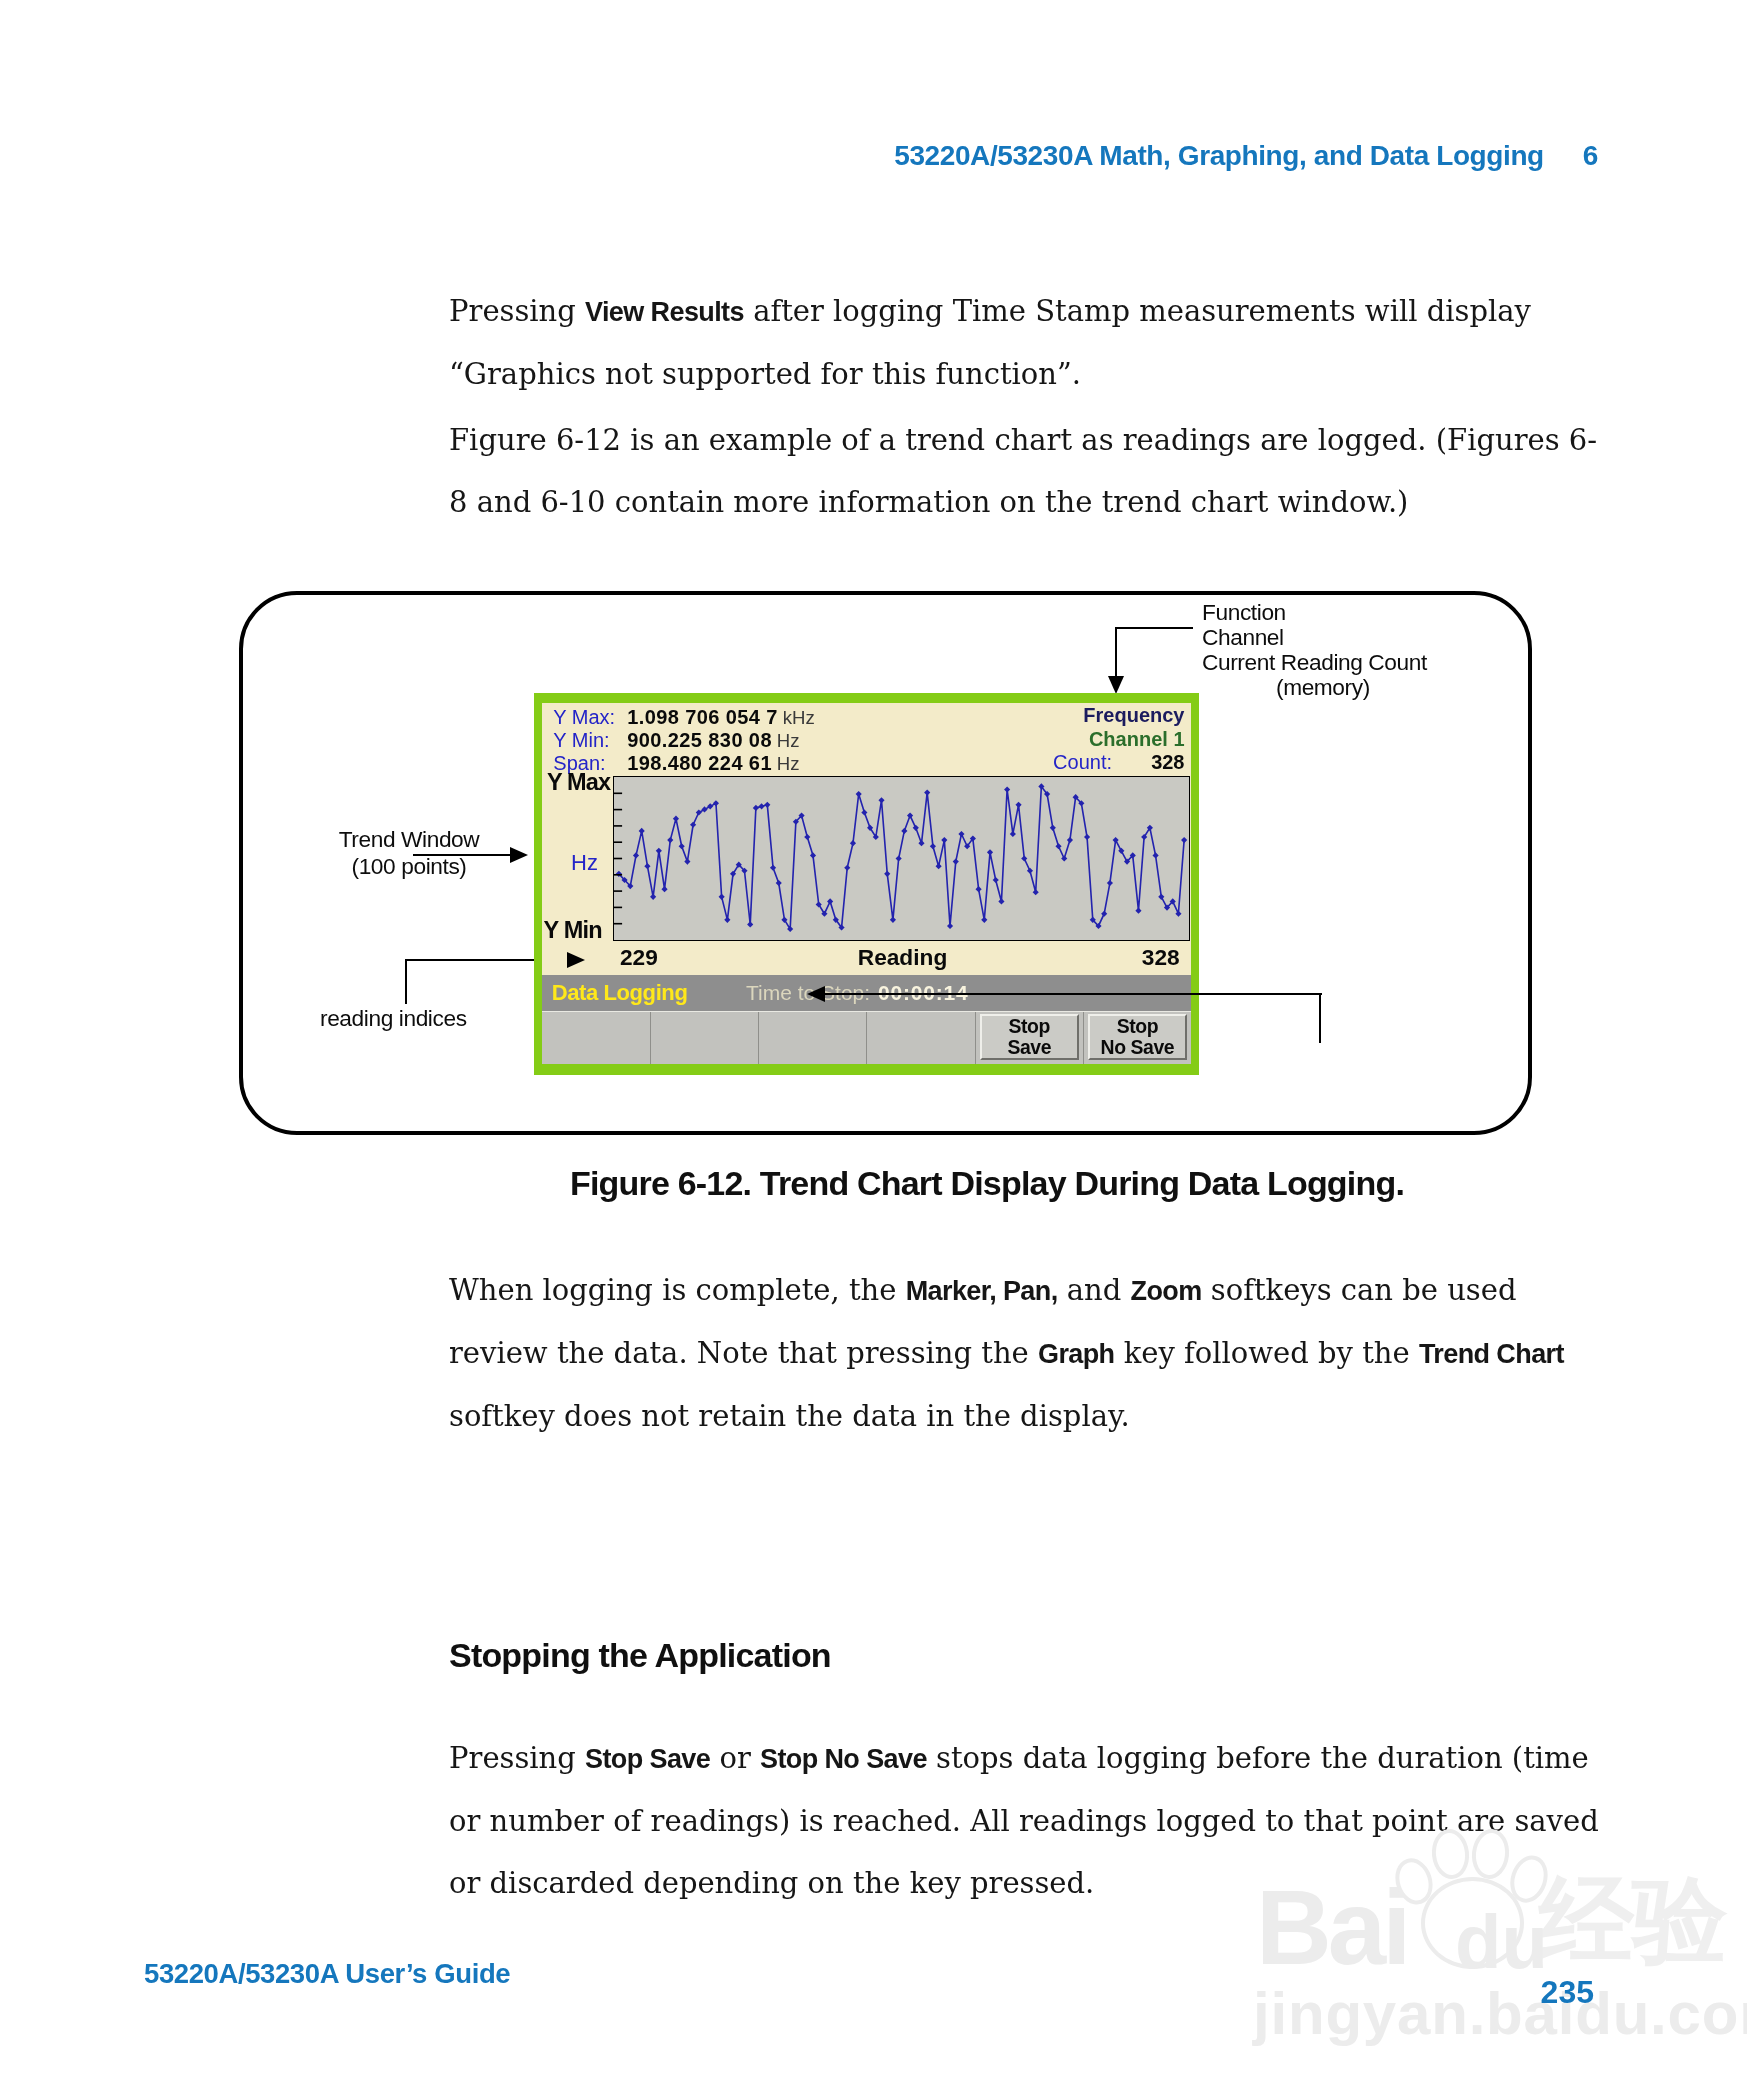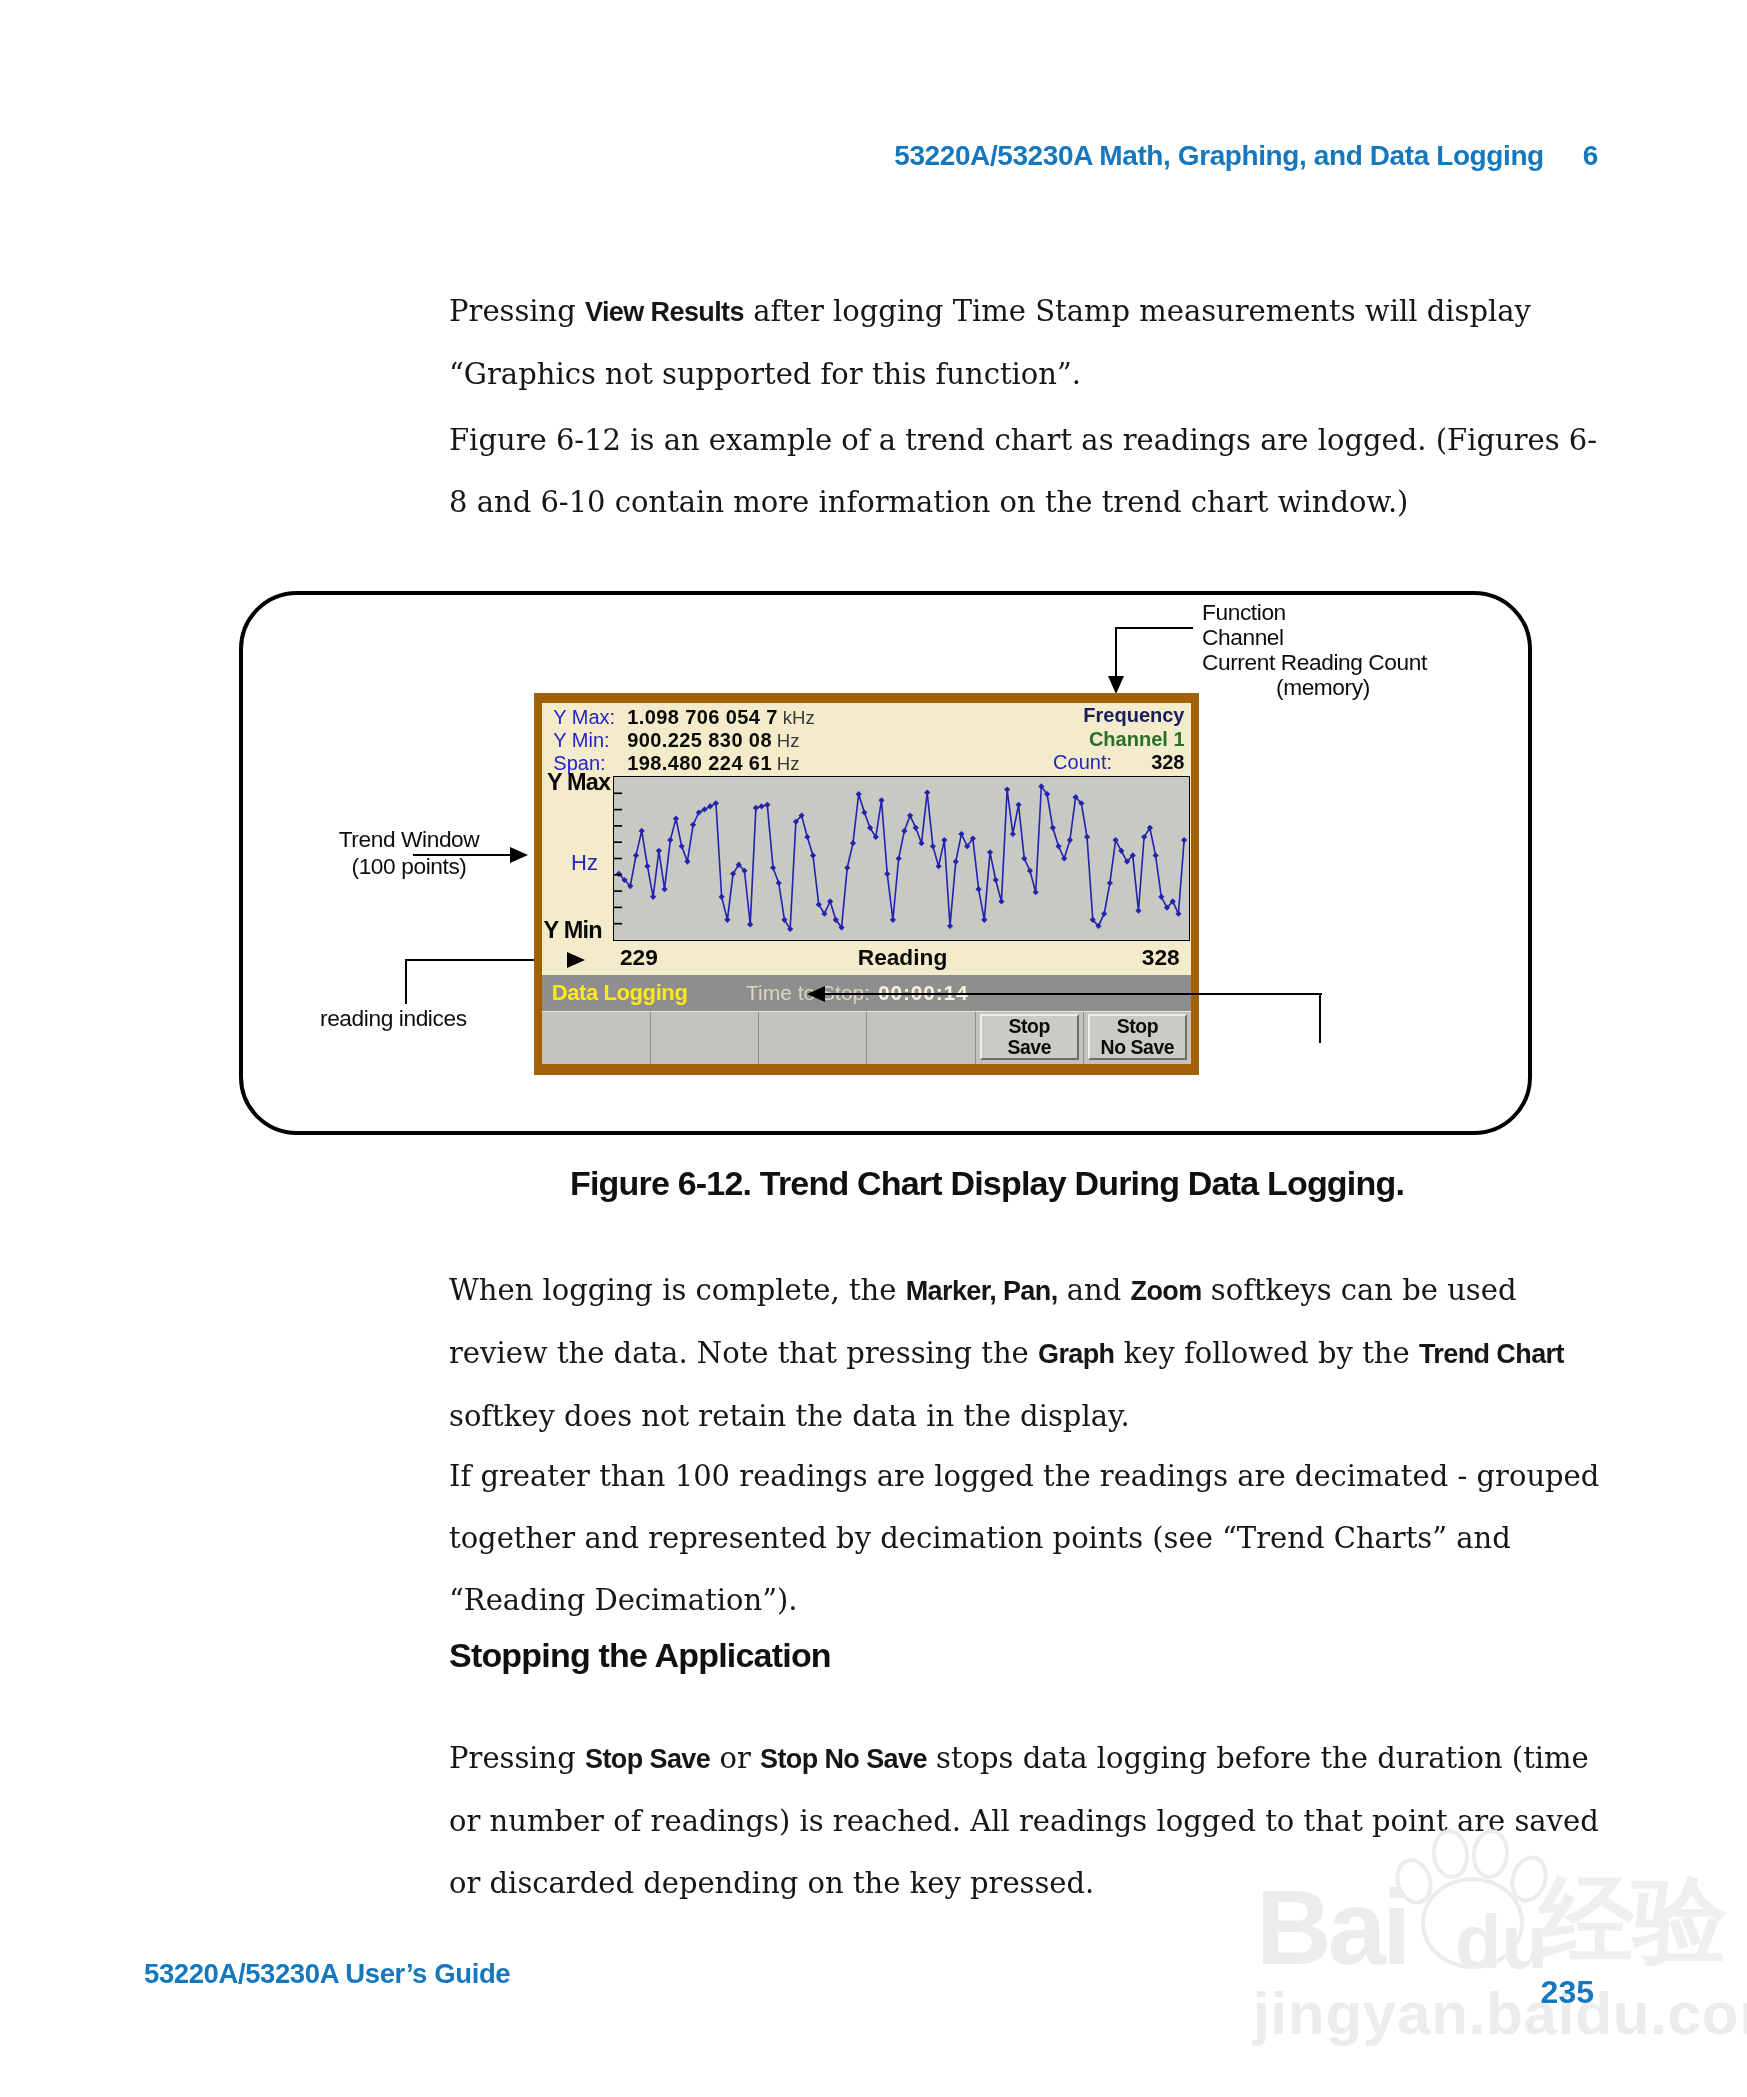--- a/index.html
+++ b/index.html
@@ -20,21 +20,21 @@
   
   .figbox{position:absolute;left:239px;top:591px;width:1285px;height:536px;
           border:4px solid #000;border-radius:58px;background:#fff;}
   .co-text{position:absolute;font-weight:normal;font-size:22.7px;line-height:25px;color:#0d0d0d;letter-spacing:-0.4px;}
   .line{position:absolute;background:#000;}
   .arr{position:absolute;width:0;height:0;}
   .arr-r{border-top:8px solid transparent;border-bottom:8px solid transparent;border-left:18.6px solid #000;}
   .arr-l{border-top:8px solid transparent;border-bottom:8px solid transparent;border-right:18.6px solid #000;}
   .arr-d{border-left:8px solid transparent;border-right:8px solid transparent;border-top:18.6px solid #000;}
   
-  .screen{position:absolute;left:291px;top:98px;width:665px;height:382px;background:#a16207;
+  .screen{position:absolute;left:291px;top:98px;width:665px;height:382px;background:#84cc16;
           padding:9.7px 8px 0 8px;box-sizing:border-box;}
   .scr-info{position:relative;height:73px;background:#F3EBC9;font-size:20px;}
   .info-line{position:absolute;left:11.3px;display:flex;align-items:baseline;}
   .info-lbl{color:#2424C8;width:74px;}
   .info-val{font-weight:bold;color:#0a0a0a;letter-spacing:0.4px;}
   .info-unit{color:#3a3a3a;margin-left:4.9px;font-size:18.6px;}
   .info-right{position:absolute;right:6.5px;top:1.6px;text-align:right;font-size:20px;line-height:23.5px;}
   .fn{color:#1B1B5E;font-weight:bold;}
   .ch{color:#2B6E2B;font-weight:bold;}
   .cnt-row{display:flex;justify-content:flex-end;gap:27.5px;}
@@ -299,21 +299,20 @@
             <span>No Save</span>
           </div>
         </div>
       </div>
     </div>
   </div>
 
   <div class="caption">Figure 6-12. Trend Chart Display During Data Logging.</div>
 
   <div class="para" style="top:1259px;"><span class="run-body">When logging is complete, the </span><span class="run-key">Marker, Pan,</span><span class="run-body"> and </span><span class="run-key">Zoom</span><span class="run-body"> softkeys can be used review the data. Note that pressing the </span><span class="run-key">Graph</span><span class="run-body"> key followed by the </span><span class="run-key">Trend Chart</span><span class="run-body"> softkey does not retain the data in the display.</span></div>
-  <div class="para" style="top:1445px;"><span class="run-body">If greater than 100 readings are logged the readings are decimated - grouped together and represented by decimation points (see “Trend Charts” and “Reading Decimation”).</span></div>
   <div class="h2">Stopping the Application</div>
   <div class="para" style="top:1727px;"><span class="run-body">Pressing </span><span class="run-key">Stop Save</span><span class="run-body"> or </span><span class="run-key">Stop No Save</span><span class="run-body"> stops data logging before the duration (time or number of readings) is reached. All readings logged to that point are saved or discarded depending on the key pressed.</span></div>
 
   <div>
     <div class="wm wm-bai">Bai</div>
     <div class="paw">
       <i class="toe1"></i>
         <i class="toe2"></i>
         <i class="toe3"></i>
         <i class="toe4"></i>

